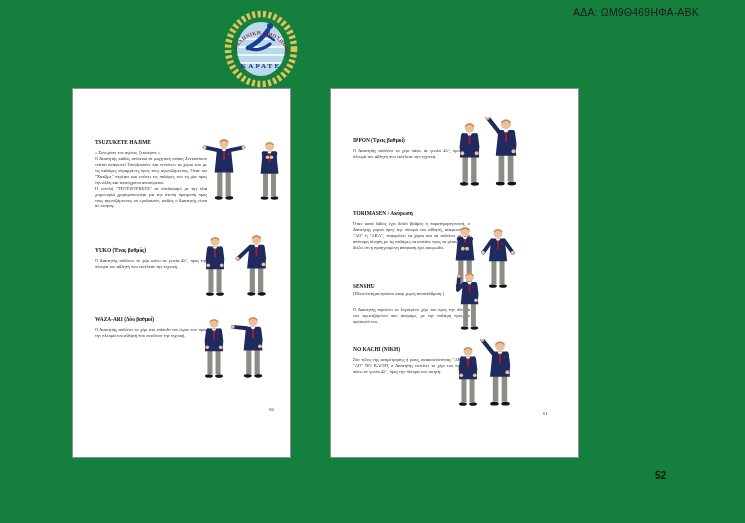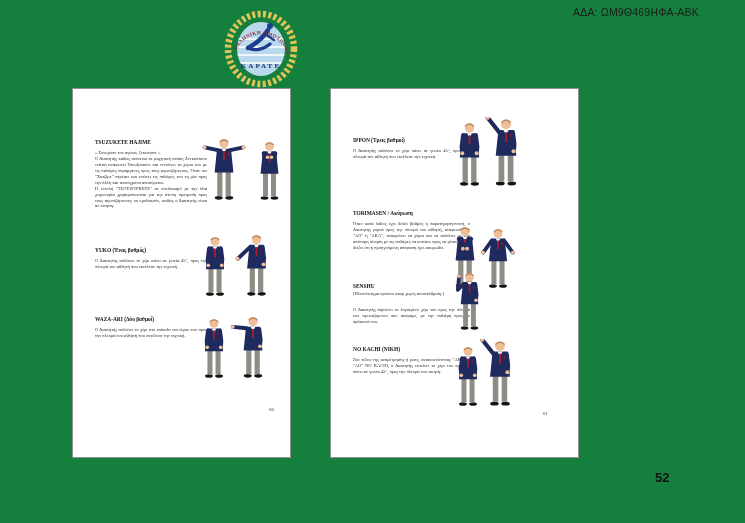--- a/index.html
+++ b/index.html
@@ -16,21 +16,21 @@
   .heading{position:absolute;left:22px;width:118px;font-weight:bold;font-size:5.4px;
            line-height:1.25;color:#111;}
   .bodytext{position:absolute;left:22px;width:112px;font-size:4.5px;line-height:1.32;
             text-align:justify;white-space:pre-line;color:#2a2a2a;}
   #page-right .bodytext{width:117px;}
   .note{font-style:normal;}
   .fig{position:absolute;}
   .fig svg{display:block;width:100%;height:100%;}
   .pagenum{position:absolute;font-size:4.8px;color:#333;}
   .docnum{position:absolute;left:655px;top:470px;font-family:"Liberation Sans",sans-serif;
-          font-size:13px;font-weight:bold;color:#111;}
+          font-size:10px;font-weight:bold;color:#111;}
 </style>
 </head>
 <body>
 
 <div id="canvas">
 
   <div class="ada">ΑΔΑ: ΩΜ9Θ469ΗΦΑ-ΑΒΚ</div>
 
   <div class="logo">
     <svg viewBox="0 0 80 78">

